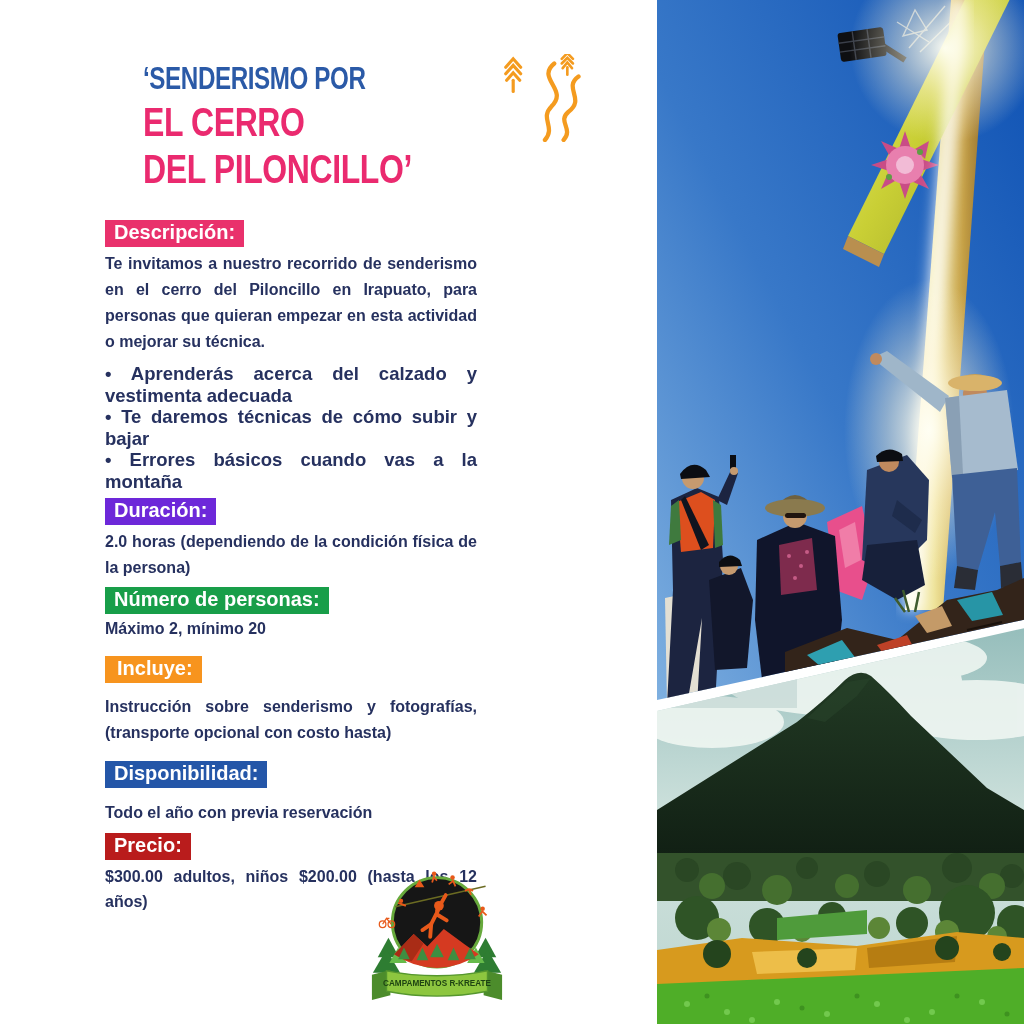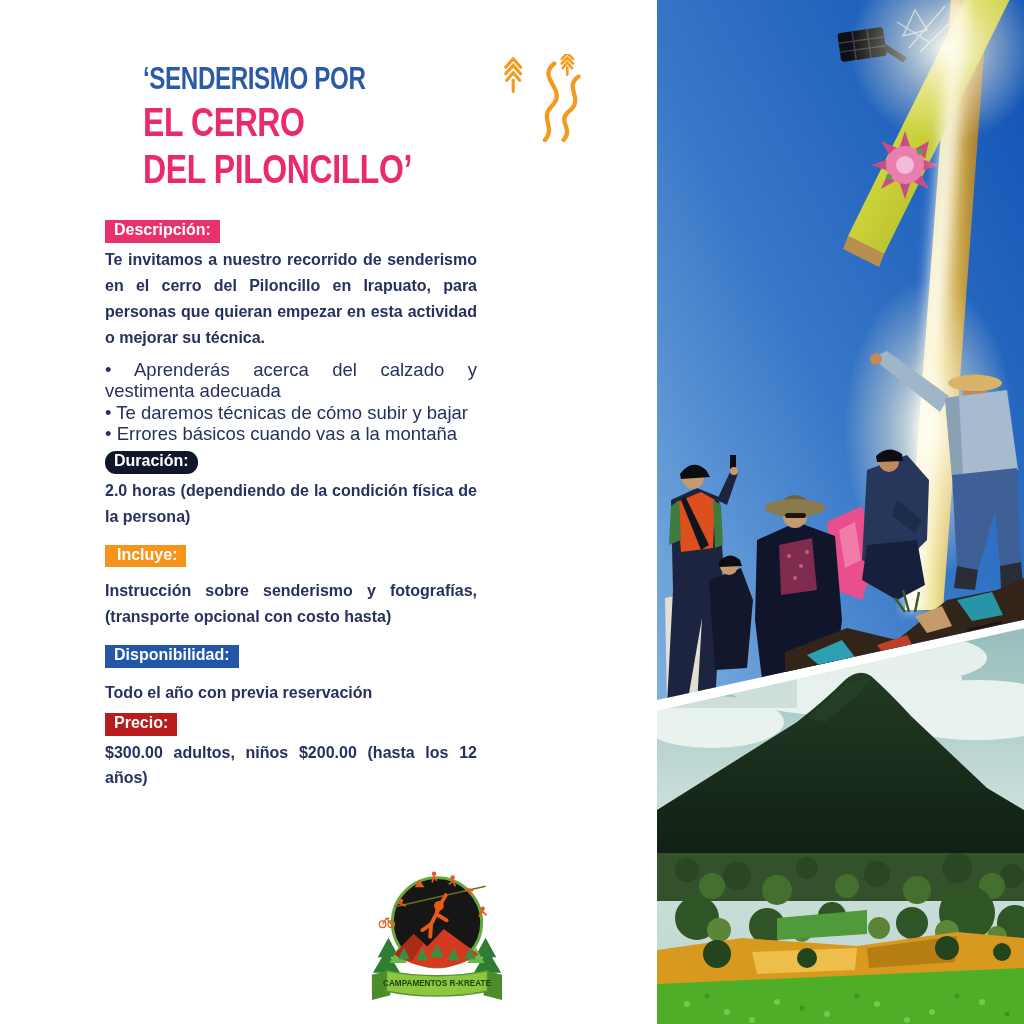--- a/index.html
+++ b/index.html
@@ -12,26 +12,26 @@
   .content { width:372px; }
 
   .title-row { display:flex; align-items:flex-start; margin-left:38px; margin-bottom:24px; }
   .title-block { white-space:nowrap; }
   .tl { display:inline-block; transform:scaleX(.78); transform-origin:left center;
         font-weight:700; letter-spacing:-.5px; line-height:1; }
   .tl1 { font-size:31px; color:#2B5AA7; margin-bottom:8px; }
   .tl2, .tl3 { font-size:41px; color:#EA2A6F; margin-bottom:6px; }
   .trail-icon-wrap { margin-left:14px; margin-top:-6px; flex:0 0 auto; }
 
-  .chip { display:inline-block; color:#fff; font-weight:700; font-size:16px;
+  .chip { display:inline-block; color:#fff; font-weight:700; font-size:20px;
           padding:2px 9px 4px 9px; line-height:1.05; }
   .body-text { color:#26315F; font-weight:700; font-size:16px; line-height:26px;
                text-align:justify; margin-top:4px; }
   .bullets { margin-top:8px; }
-  .bullet { color:#26315F; font-weight:400; font-size:18.5px; line-height:21.5px;
+  .bullet { color:#26315F; font-weight:700; font-size:18.5px; line-height:21.5px;
             text-align:justify; }
   .bullet::before { content:"•  "; }
 
   .sec-duracion   { margin-top:6px; }
   .sec-personas   { margin-top:6px; }
   .sec-personas .body-text { margin-top:2px; line-height:25px; }
   .sec-incluye    { margin-top:15px; }
   .sec-incluye .body-text { margin-top:11px; }
   .sec-disponibilidad { margin-top:15px; }
   .sec-disponibilidad .body-text { margin-top:12px; }
@@ -91,24 +91,28 @@
         <span class="chip" style="background-color: rgb(233, 49, 108);">Descripción:</span>
         <p class="body-text">Te invitamos a nuestro recorrido de senderismo en el cerro del Piloncillo en Irapuato, para personas que quieran empezar en esta actividad o mejorar su técnica.</p>
         <div class="bullets">
           <div class="bullet">Aprenderás acerca del calzado y vestimenta adecuada</div>
           <div class="bullet">Te daremos técnicas de cómo subir y bajar</div>
           <div class="bullet">Errores básicos cuando vas a la montaña</div>
         </div>
       </section>
 
       <section class="sec-duracion">
-        <span class="chip" style="background-color: #0f172a; border-radius: 11px;">Duración:</span>
+        <span class="chip" style="background-color: #6d28d9;">Duración:</span>
         <p class="body-text">2.0 horas (dependiendo de la condición física de la persona)</p>
       </section>
 
+      <section class="sec-personas">
+        <span class="chip" style="background-color: rgb(24, 158, 73);">Número de personas:</span>
+        <p class="body-text">Máximo 2, mínimo 20</p>
+      </section>
 
       <section class="sec-incluye">
         <span class="chip" style="background-color: rgb(247, 148, 30); padding-left: 12px;">Incluye:</span>
         <p class="body-text">Instrucción sobre senderismo y fotografías, (transporte opcional con costo hasta)</p>
       </section>
 
       <section class="sec-disponibilidad">
         <span class="chip" style="background-color: rgb(36, 86, 168);">Disponibilidad:</span>
         <p class="body-text">Todo el año con previa reservación</p>
       </section>

